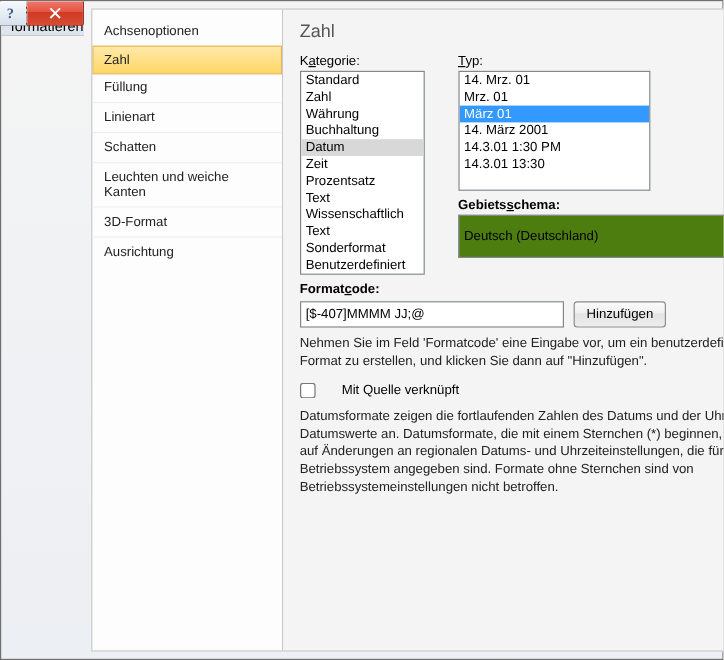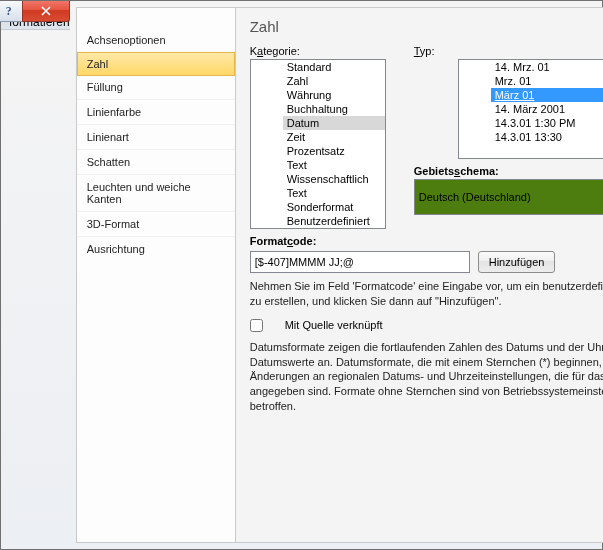--- a/index.html
+++ b/index.html
@@ -9,37 +9,37 @@
     background:linear-gradient(to bottom,#fdfdfe 0,#ebeef3 45%,#dde3ea 46%,#dfe5ec 100%);
     border-bottom:1px solid #c7ccd4;position:relative;}
   .titlebar .title{font-size:12px;color:#000;}
   .winbtns{position:absolute;right:0;top:0;display:flex;height:20px;}
   .winbtn{width:26px;height:20px;border:1px solid #8a9aad;border-top:none;display:flex;align-items:center;justify-content:center;}
   .winbtn.help{background:linear-gradient(to bottom,#f6f9fc,#d7e0eb);border-radius:0 0 0 3px;border-right:none;color:#3a5a8a;font-weight:bold;font-family:Georgia,serif;font-size:12px;}
   .winbtn.close{width:46px;background:linear-gradient(to bottom,#ef7669 0,#e5543f 45%,#cf3a22 46%,#d94b33 100%);
     border-color:#96362a;border-radius:0 0 3px 0;}
   .winbtn.close svg{width:12px;height:10px;}
   .body{flex:1;display:flex;padding:6px;gap:0;min-height:0;}
-  .sidebar{width:160px;background:#fdfdfd;border:1px solid #c9c9c9;box-sizing:border-box;padding-top:20px;}
+  .sidebar{width:160px;background:#fdfdfd;border:1px solid #c9c9c9;box-sizing:border-box;padding-top:6px;}
   .navitem{padding:6px 10px;border-bottom:1px solid #f0f0f0;cursor:pointer;color:#222;}
   .navitem:last-child{border-bottom:none;}
   .navitem.selected{background:linear-gradient(to bottom,#ffe9a8 0,#ffd767 100%);border:1px solid #e6b74e;margin:-1px 0; padding:5px 9px;}
   .main{flex:1;background:#f4f4f4;border:1px solid #c9c9c9;border-left:none;box-sizing:border-box;padding:8px 12px 8px 14px;display:flex;flex-direction:column;overflow:hidden;}
   h1.pane{font-size:15px;font-weight:normal;color:#555;margin:2px 0 10px;}
   .row{display:flex;gap:28px;}
   .col{display:flex;flex-direction:column;}
   .lbl{margin-bottom:2px;}
   .lbl .ul{text-decoration:underline;}
-  .listbox{background:#fff;border:1px solid #828790;font-size:11px;overflow:hidden;padding-left:32px;}
+  .listbox{background:#fff;border:1px solid #828790;font-size:11px;overflow:hidden;}
   .listbox .opt{padding:0 4px;height:14px;line-height:14px;white-space:nowrap;cursor:default;}
   .listbox .opt.sel{background:#d8d8d8;}
-  .listbox .opt.hilite{background:#3399ff;color:#fff;text-decoration:underline;}
+  .listbox .opt.hilite{background:#3399ff;color:#fff;}
   .catbox{width:102px;height:168px;}
   .typewrap{position:relative;}
-  .typebox{width:158px;height:98px;margin-left:44px;}
+  .typebox{width:158px;height:98px;}
   .scroll{position:absolute;top:1px;right:1px;bottom:1px;width:17px;background:#f0f0f0;border-left:1px solid #d9d9d9;display:flex;flex-direction:column;}
   .scroll .arr{height:17px;display:flex;align-items:center;justify-content:center;color:#606060;font-size:9px;}
   .scroll .track{flex:1;position:relative;}
   .scroll .thumb{position:absolute;left:2px;right:2px;top:0;height:46px;background:#cdcdcd;border:1px solid #b0b0b0;border-radius:1px;}
   .combo{display:flex;}
   .combo input{flex:1;height:36px;border:1px solid #828790;border-right:none;padding:0 4px;font:inherit;background:#4d7c0f;box-sizing:border-box;}
   .combo .dd{width:18px;height:20px;border:1px solid #828790;background:linear-gradient(#f6f6f6,#e3e3e3);display:flex;align-items:center;justify-content:center;font-size:8px;color:#404040;box-sizing:border-box;}
   .field{display:flex;align-items:flex-end;gap:8px;margin-top:10px;}
   .txt{height:22px;border:1px solid #828790;background:#fff;padding:0 4px;font:inherit;box-sizing:border-box;}
   .btn{height:22px;padding:0 10px;border:1px solid #8c8c8c;border-radius:3px;
@@ -65,21 +65,20 @@
       </div>
     </div>
   </div>
 
   <div class="body">
 
     <div class="sidebar">
       <div class="navitem">Achsenoptionen</div>
       <div class="navitem selected">Zahl</div>
       <div class="navitem">Füllung</div>
-      <div class="navitem">Linienfarbe</div>
       <div class="navitem">Linienart</div>
       <div class="navitem">Schatten</div>
       <div class="navitem">Leuchten und weiche Kanten</div>
       <div class="navitem">3D-Format</div>
       <div class="navitem">Ausrichtung</div>
     </div>
 
     <div class="main">
       <h1 class="pane">Zahl</h1>
 

